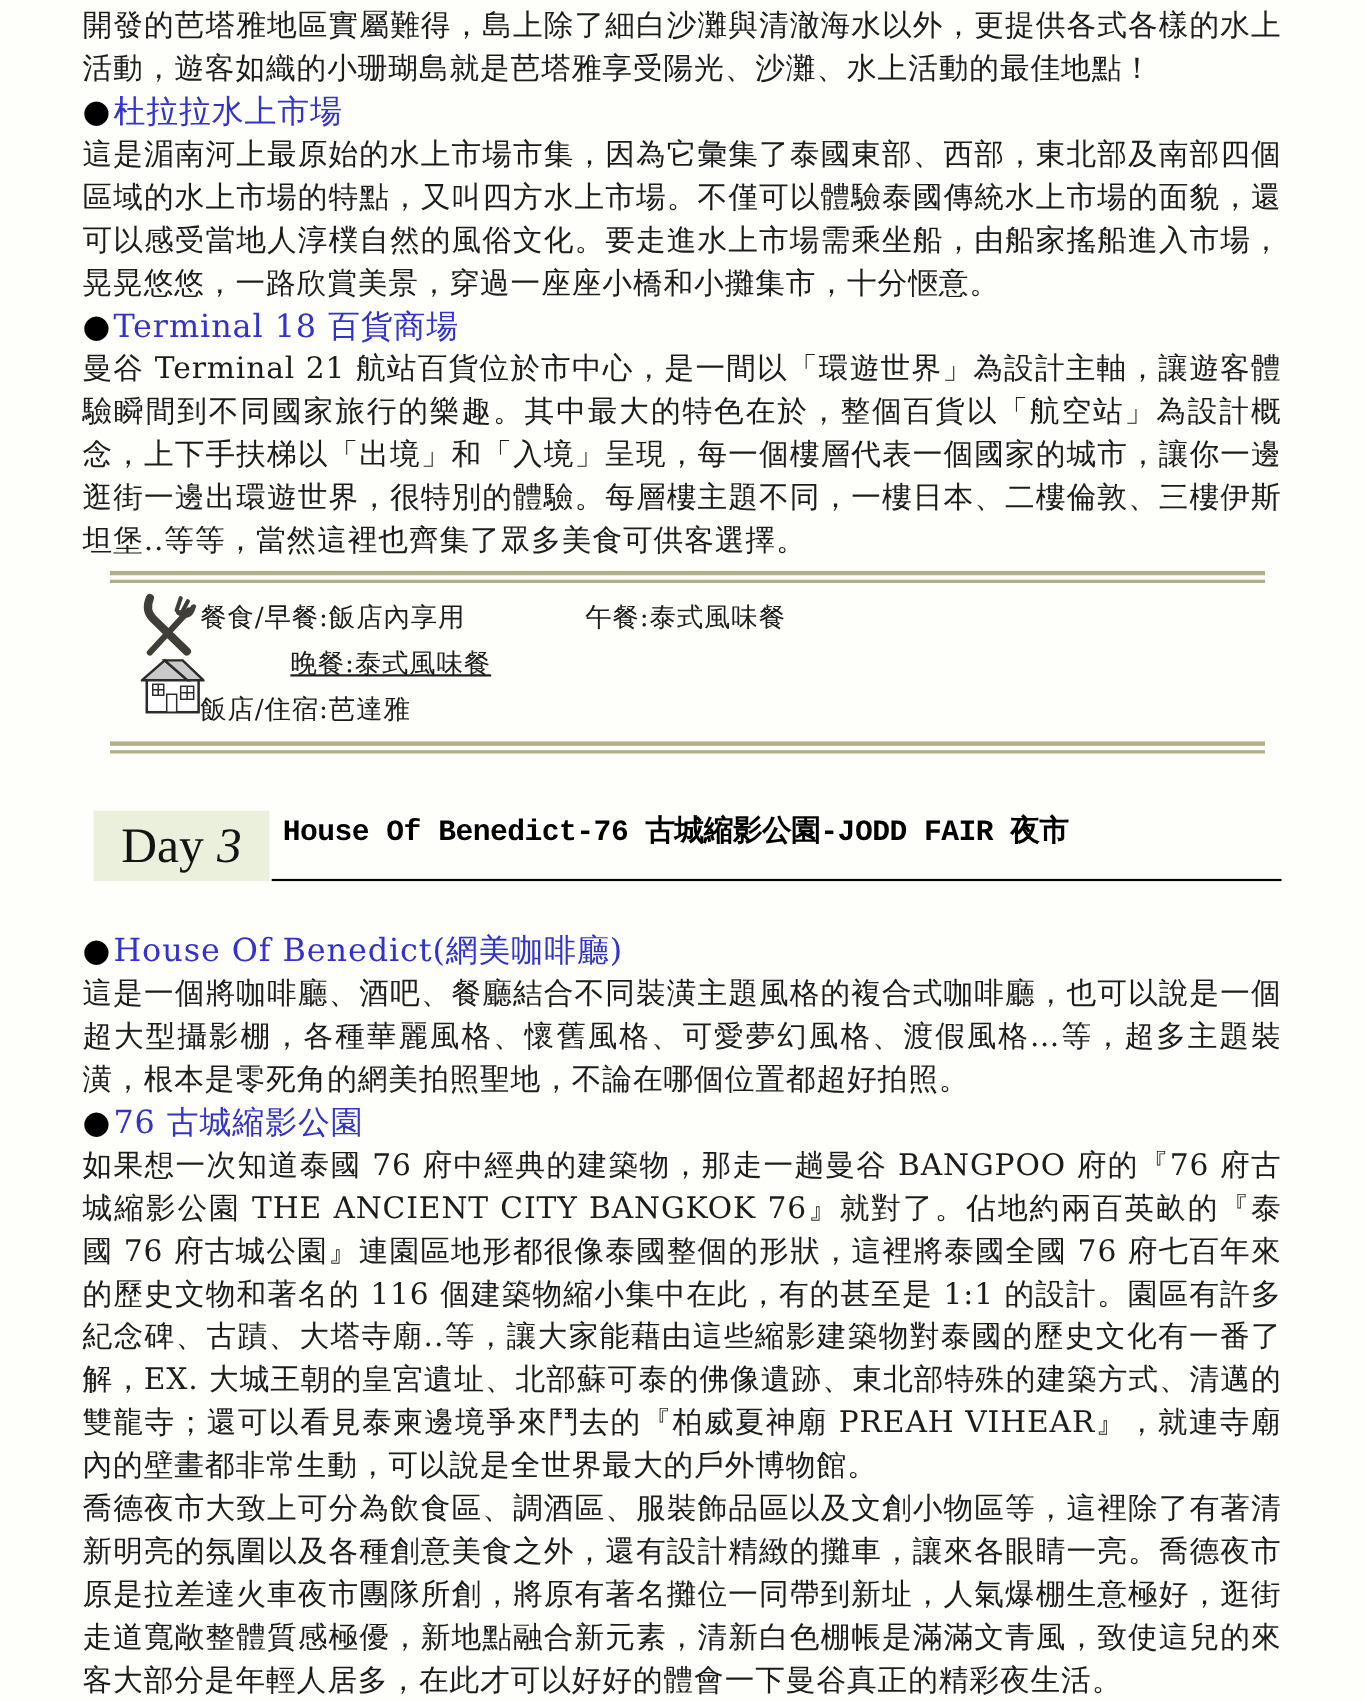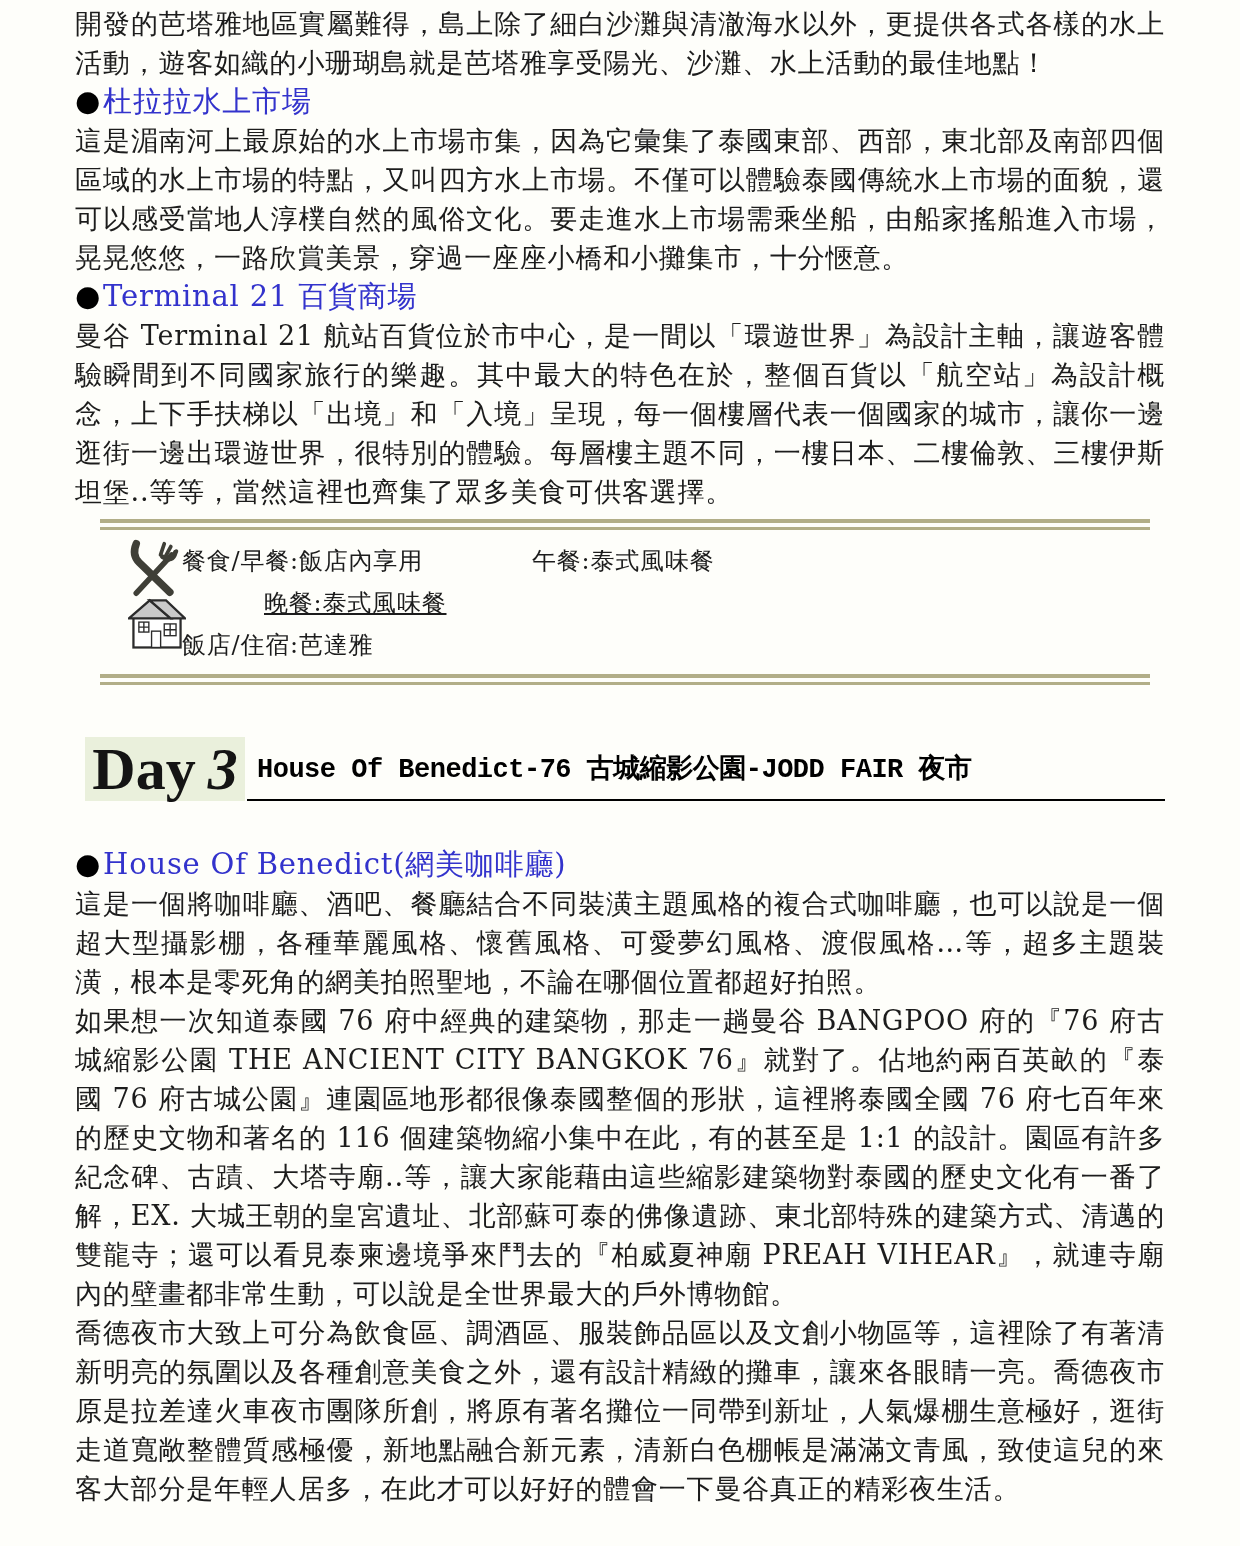--- a/index.html
+++ b/index.html
@@ -61,30 +61,30 @@
   }
   .day-badge {
     background: #eaf0dc;
     width: 160px;
     min-width: 160px;
     display: flex;
     align-items: center;
     justify-content: center;
     gap: 12px;
     font-family: "Liberation Serif", "DejaVu Serif", serif;
-    font-weight: bold;
-    font-size: 60px;
+    font-weight: normal;
+    font-size: 45px;
     color: #141414;
   }
   .day-num { font-style: italic; }
   .day-title-wrap {
     flex: 1;
     border-bottom: 2px solid #000000;
     display: flex;
-    align-items: center;
+    align-items: flex-start;
     padding-left: 10px;
     margin-left: 2px;
   }
   .day-title {
     font-family: "Liberation Mono", "DejaVu Sans Mono", monospace;
     font-weight: bold;
     font-size: 27px;
     letter-spacing: -0.5px;
     color: #000000;
     white-space: nowrap;
@@ -97,21 +97,21 @@
 <div class="page">
 
   <p class="body-text">開發的芭塔雅地區實屬難得，島上除了細白沙灘與清澈海水以外，更提供各式各樣的水上活動，遊客如織的小珊瑚島就是芭塔雅享受陽光、沙灘、水上活動的最佳地點！</p>
 
   <div>
     <h3 class="heading"><span class="bullet">●</span><span>杜拉拉水上市場</span></h3>
     <p class="body-text">這是湄南河上最原始的水上市場市集，因為它彙集了泰國東部、西部，東北部及南部四個區域的水上市場的特點，又叫四方水上市場。不僅可以體驗泰國傳統水上市場的面貌，還可以感受當地人淳樸自然的風俗文化。要走進水上市場需乘坐船，由船家搖船進入市場，晃晃悠悠，一路欣賞美景，穿過一座座小橋和小攤集市，十分愜意。</p>
   </div>
 
   <div>
-    <h3 class="heading"><span class="bullet">●</span><span>Terminal 21 百貨商場</span></h3>
+    <h3 class="heading"><span class="bullet">●</span><span>Terminal 18 百貨商場</span></h3>
     <p class="body-text">曼谷 Terminal 21 航站百貨位於市中心，是一間以「環遊世界」為設計主軸，讓遊客體驗瞬間到不同國家旅行的樂趣。其中最大的特色在於，整個百貨以「航空站」為設計概念，上下手扶梯以「出境」和「入境」呈現，每一個樓層代表一個國家的城市，讓你一邊逛街一邊出環遊世界，很特別的體驗。每層樓主題不同，一樓日本、二樓倫敦、三樓伊斯坦堡..等等，當然這裡也齊集了眾多美食可供客選擇。</p>
   </div>
 
   <div class="meal-section">
     <div class="double-rule"></div>
     <div class="meal-box">
       <span class="icon meal">
         <svg width="56" height="60" viewBox="0 0 60 62" aria-hidden="true">
           <g fill="none" stroke="#3f3f37" stroke-linecap="round">
             <path d="M11 5 Q6 17 14 25 L47 57" stroke-width="8"></path>
@@ -152,20 +152,21 @@
       <span class="day-title">House Of Benedict-76 古城縮影公園-JODD FAIR 夜市</span>
     </div>
   </div>
 
   <div class="day3-first">
     <h3 class="heading"><span class="bullet">●</span><span>House Of Benedict(網美咖啡廳)</span></h3>
     <p class="body-text">這是一個將咖啡廳、酒吧、餐廳結合不同裝潢主題風格的複合式咖啡廳，也可以說是一個超大型攝影棚，各種華麗風格、懷舊風格、可愛夢幻風格、渡假風格…等，超多主題裝潢，根本是零死角的網美拍照聖地，不論在哪個位置都超好拍照。</p>
   </div>
 
   <div>
+    <h3 class="heading"><span class="bullet">●</span><span>76 古城縮影公園</span></h3>
     <p class="body-text">如果想一次知道泰國 76 府中經典的建築物，那走一趟曼谷 BANGPOO 府的『76 府古城縮影公園 THE ANCIENT CITY BANGKOK 76』就對了。佔地約兩百英畝的『泰國 76 府古城公園』連園區地形都很像泰國整個的形狀，這裡將泰國全國 76 府七百年來的歷史文物和著名的 116 個建築物縮小集中在此，有的甚至是 1:1 的設計。園區有許多紀念碑、古蹟、大塔寺廟..等，讓大家能藉由這些縮影建築物對泰國的歷史文化有一番了解，EX. 大城王朝的皇宮遺址、北部蘇可泰的佛像遺跡、東北部特殊的建築方式、清邁的雙龍寺；還可以看見泰柬邊境爭來鬥去的『柏威夏神廟 PREAH VIHEAR』，就連寺廟內的壁畫都非常生動，可以說是全世界最大的戶外博物館。</p>
   </div>
 
   <div>
     <p class="body-text">喬德夜市大致上可分為飲食區、調酒區、服裝飾品區以及文創小物區等，這裡除了有著清新明亮的氛圍以及各種創意美食之外，還有設計精緻的攤車，讓來各眼睛一亮。喬德夜市原是拉差達火車夜市團隊所創，將原有著名攤位一同帶到新址，人氣爆棚生意極好，逛街走道寬敞整體質感極優，新地點融合新元素，清新白色棚帳是滿滿文青風，致使這兒的來客大部分是年輕人居多，在此才可以好好的體會一下曼谷真正的精彩夜生活。</p>
   </div>
 
 </div>
 
 </body></html>

